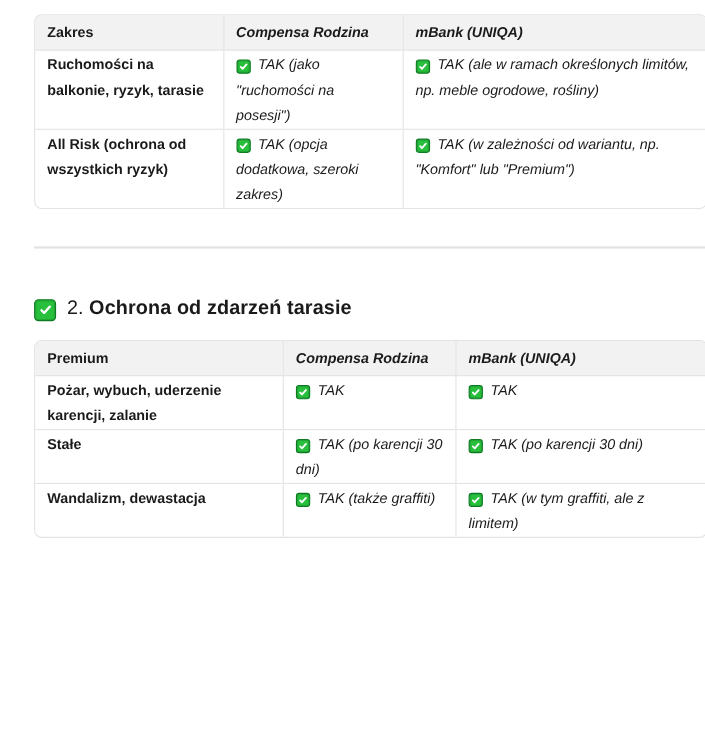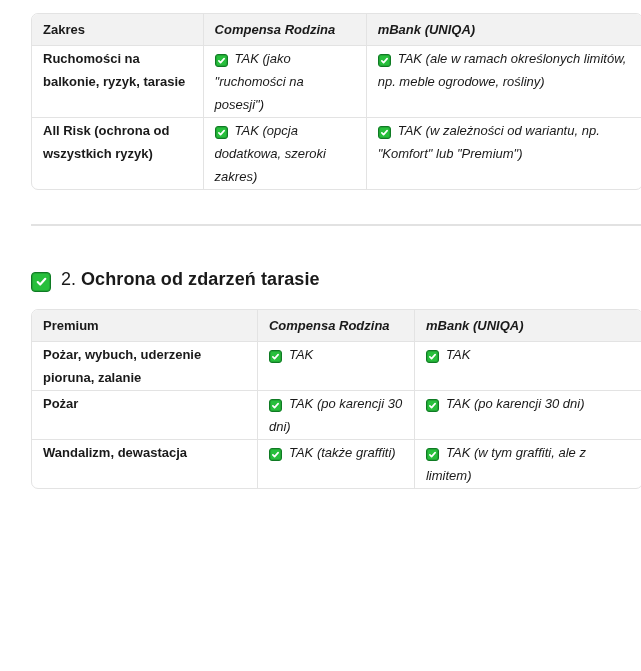--- a/index.html
+++ b/index.html
@@ -142,34 +142,34 @@
           </colgroup>
         <thead>
           <tr>
             <th>Premium</th>
             <th>Compensa Rodzina</th>
             <th>mBank (UNIQA)</th>
           </tr>
         </thead>
         <tbody>
             <tr>
-              <td class="lbl">Pożar, wybuch, uderzenie pioruna, zalanie</td>
+              <td class="lbl">Pożar, wybuch, uderzenie karencji, zalanie</td>
               <td><span class="check check-sm">
                   <svg width="9" height="9" viewBox="0 0 24 24">
                     <path d="M5 13l4.5 4.5L19 7" stroke="#ffffff" stroke-width="4.5" fill="none" stroke-linecap="round" stroke-linejoin="round"></path>
                   </svg>
                 </span>TAK</td>
               <td><span class="check check-sm">
                   <svg width="9" height="9" viewBox="0 0 24 24">
                     <path d="M5 13l4.5 4.5L19 7" stroke="#ffffff" stroke-width="4.5" fill="none" stroke-linecap="round" stroke-linejoin="round"></path>
                   </svg>
                 </span>TAK</td>
             </tr>
             <tr>
-              <td class="lbl">Pożar</td>
+              <td class="lbl">Stałe</td>
               <td><span class="check check-sm">
                   <svg width="9" height="9" viewBox="0 0 24 24">
                     <path d="M5 13l4.5 4.5L19 7" stroke="#ffffff" stroke-width="4.5" fill="none" stroke-linecap="round" stroke-linejoin="round"></path>
                   </svg>
                 </span>TAK (po karencji 30 dni)</td>
               <td><span class="check check-sm">
                   <svg width="9" height="9" viewBox="0 0 24 24">
                     <path d="M5 13l4.5 4.5L19 7" stroke="#ffffff" stroke-width="4.5" fill="none" stroke-linecap="round" stroke-linejoin="round"></path>
                   </svg>
                 </span>TAK (po karencji 30 dni)</td>

